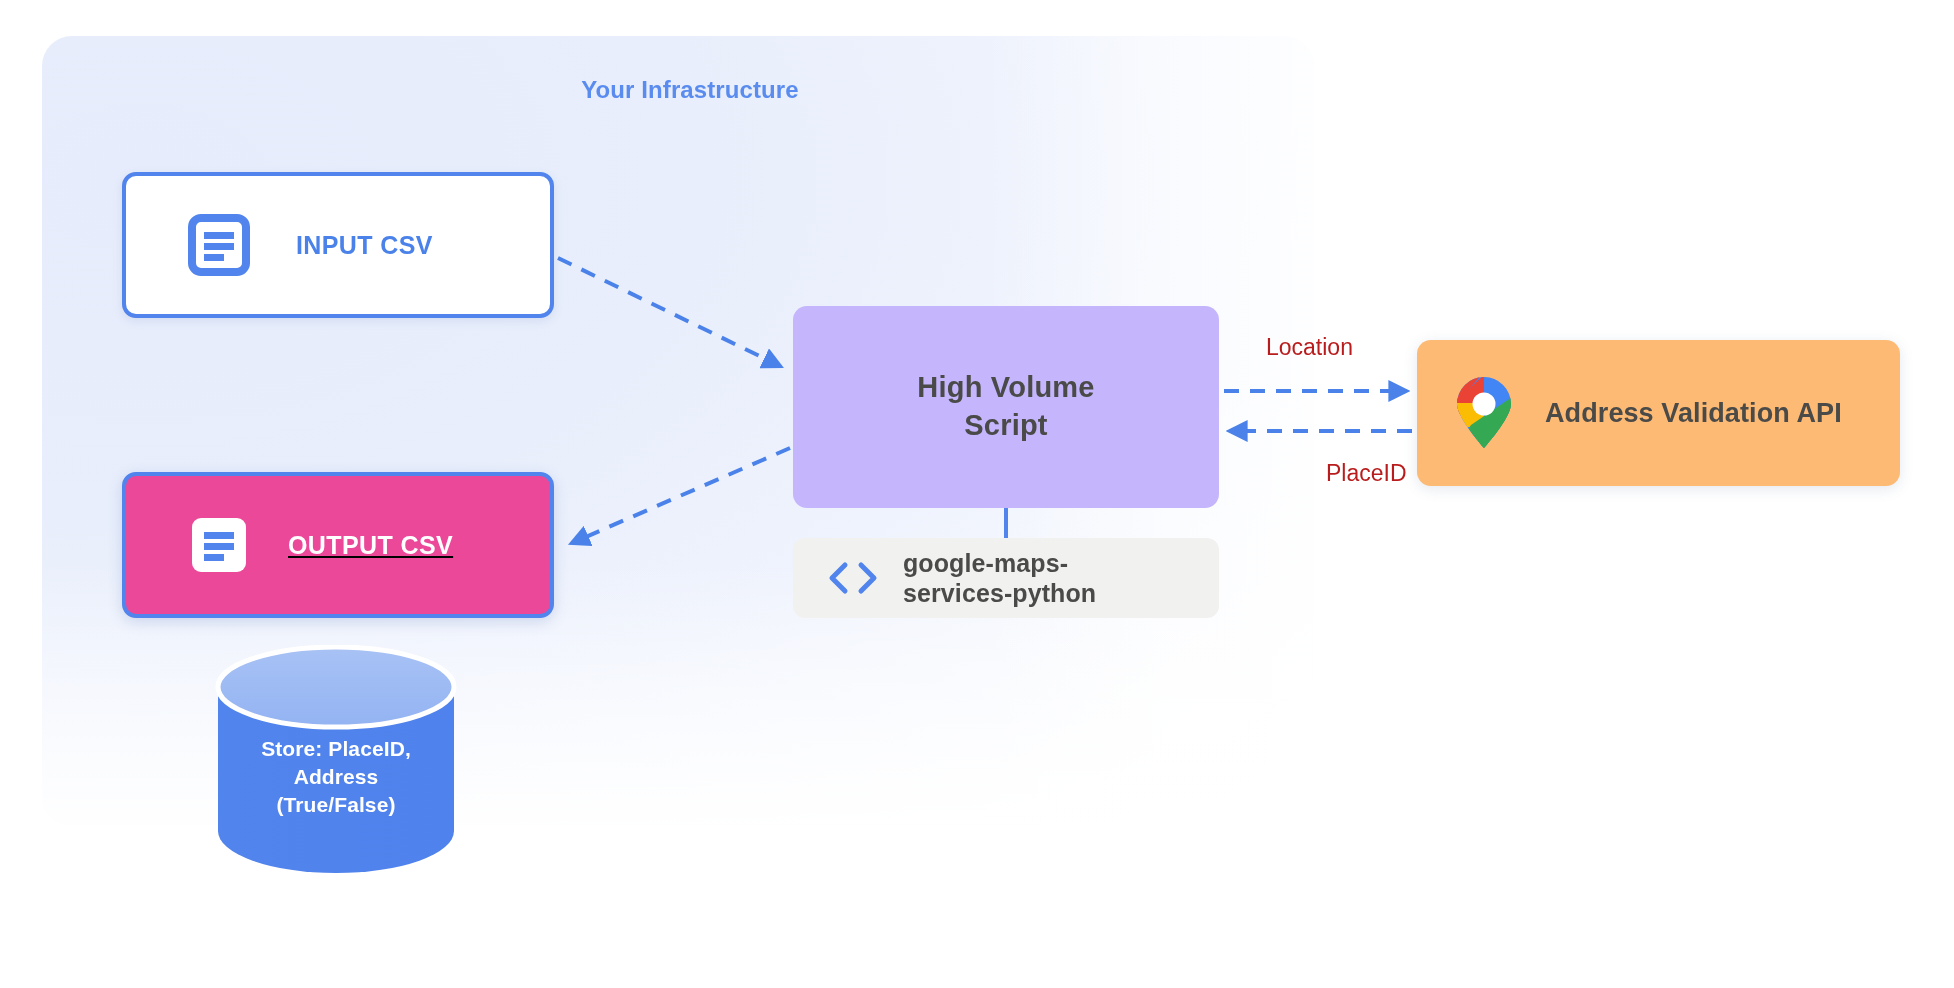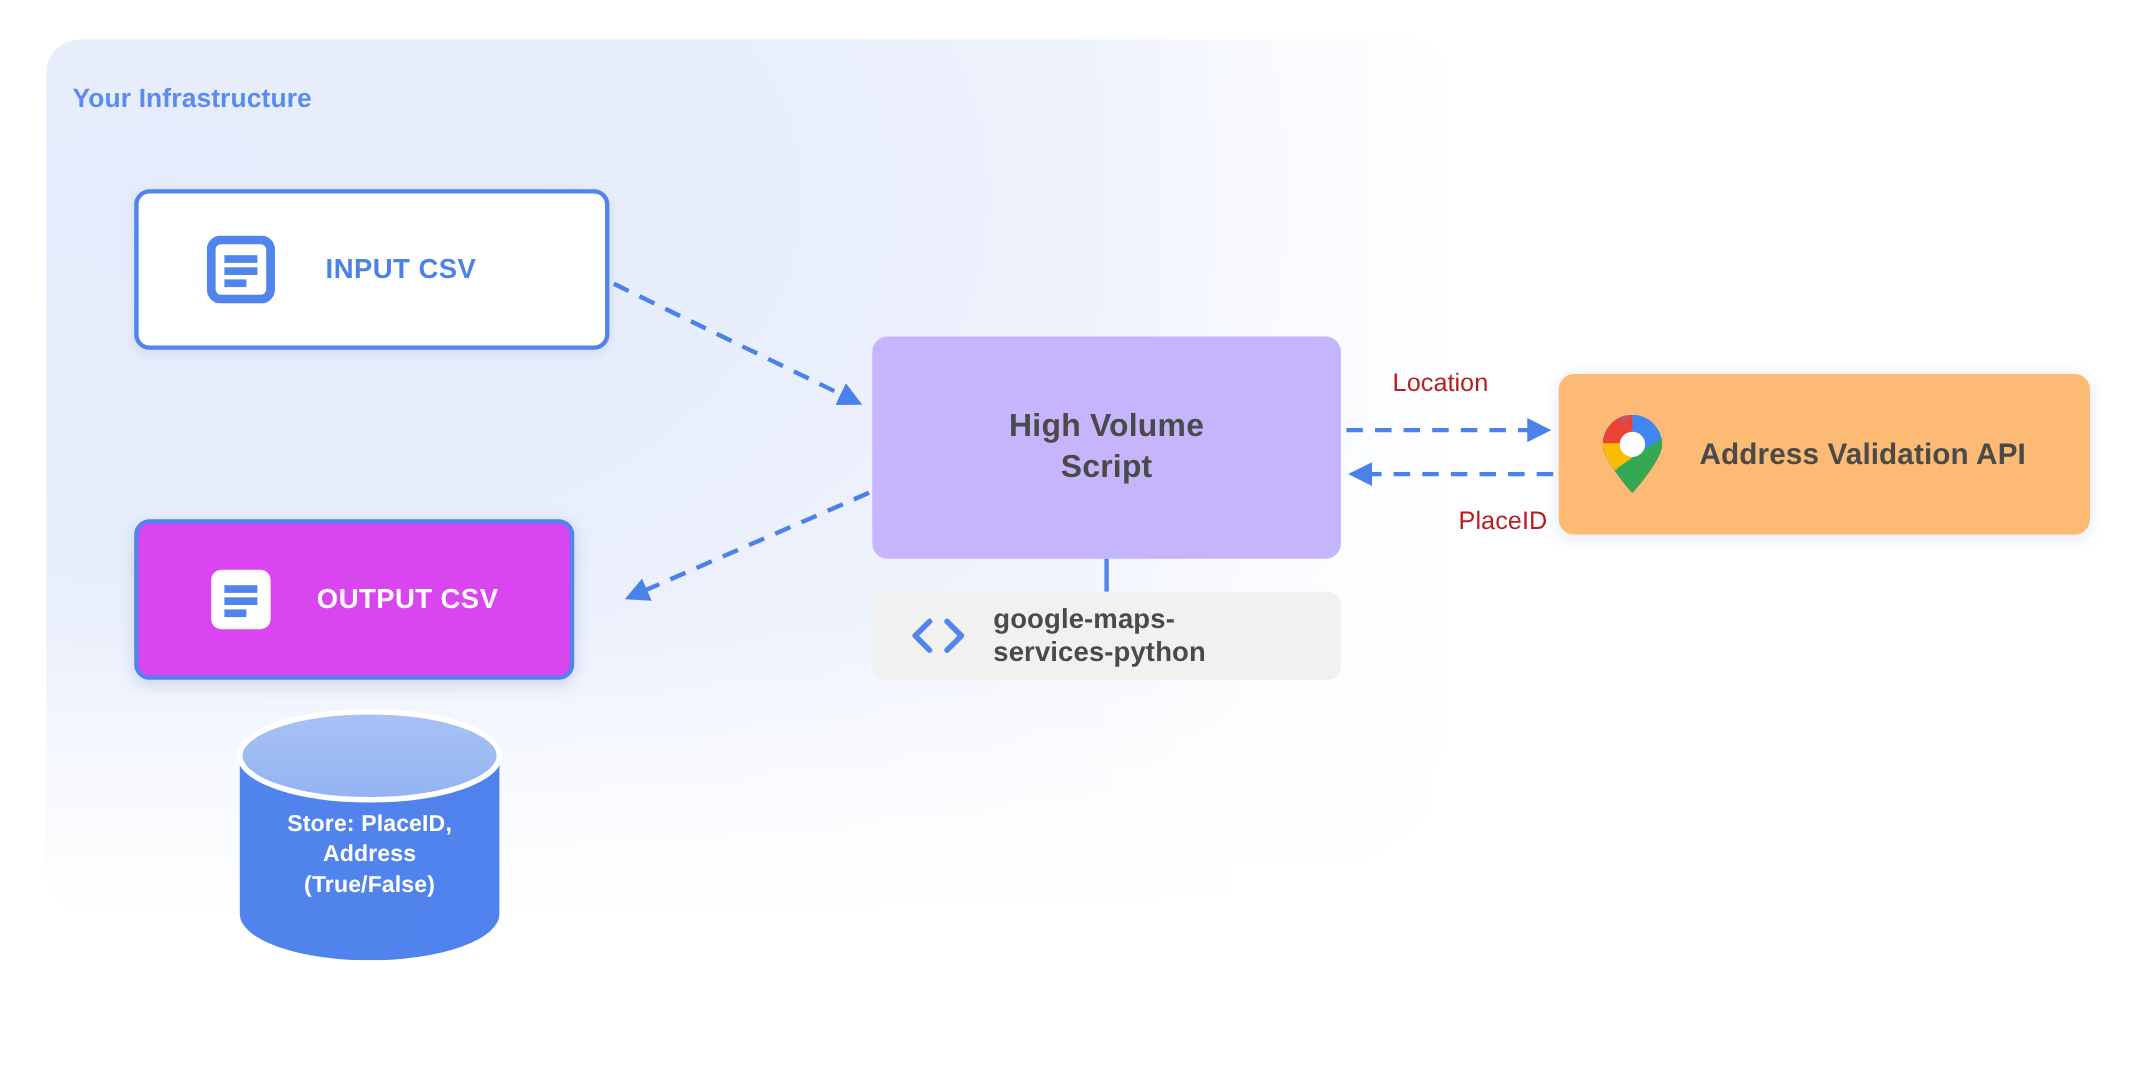--- a/index.html
+++ b/index.html
@@ -45,21 +45,21 @@
     height: 280px;
     background: linear-gradient(to bottom, rgba(255,255,255,0) 0%, rgba(255,255,255,0.5) 50%, #ffffff 100%);
     pointer-events: none;
   }
 
   .infra-title {
     position: absolute;
     left: 42px;
     top: 76px;
     width: 1272px;
-    text-align: left;
+    text-align: center;
     font-size: 24px;
     font-weight: bold;
     color: #5a8cf0;
     letter-spacing: 0.1px;
     padding-left: 24px;
   }
 
   
   .card {
     position: absolute;
@@ -84,25 +84,26 @@
     font-size: 25px;
     font-weight: bold;
     color: #4a82ea;
     letter-spacing: 0.4px;
   }
 
   
   .output-csv {
     left: 122px;
     top: 472px;
-    width: 400px;
+    width: 432px;
     height: 146px;
-    background: #d946ef;
+    background: #ec4899;
     border: 4px solid #5184ec;
     box-shadow: 0 4px 14px rgba(80,110,180,0.22);
+    text-decoration: underline;
   }
   .output-csv .doc-icon { margin-left: 62px; }
   .output-csv .card-label {
     margin-left: 38px;
     font-size: 25px;
     font-weight: bold;
     color: #ffffff;
     letter-spacing: 0.4px;
   }
 

